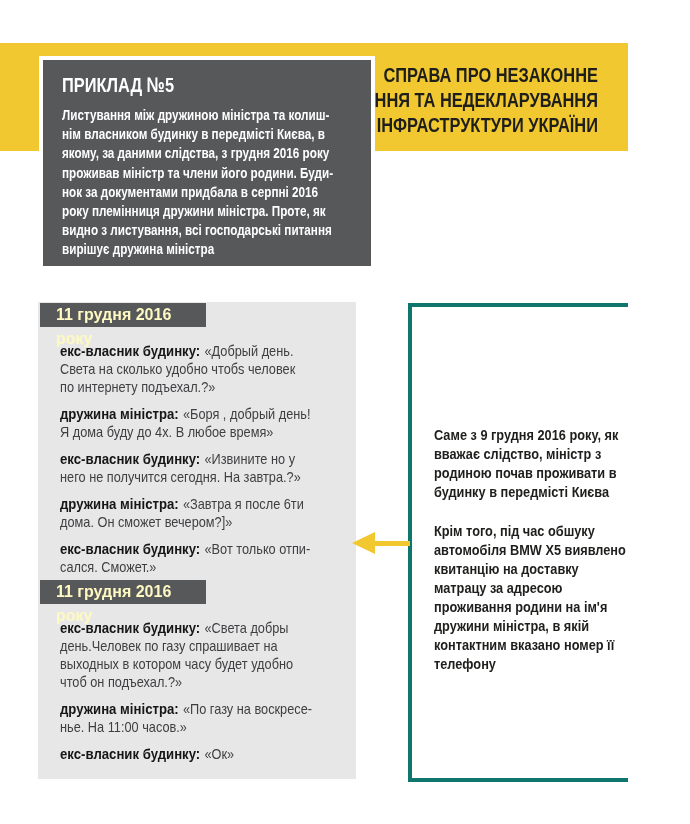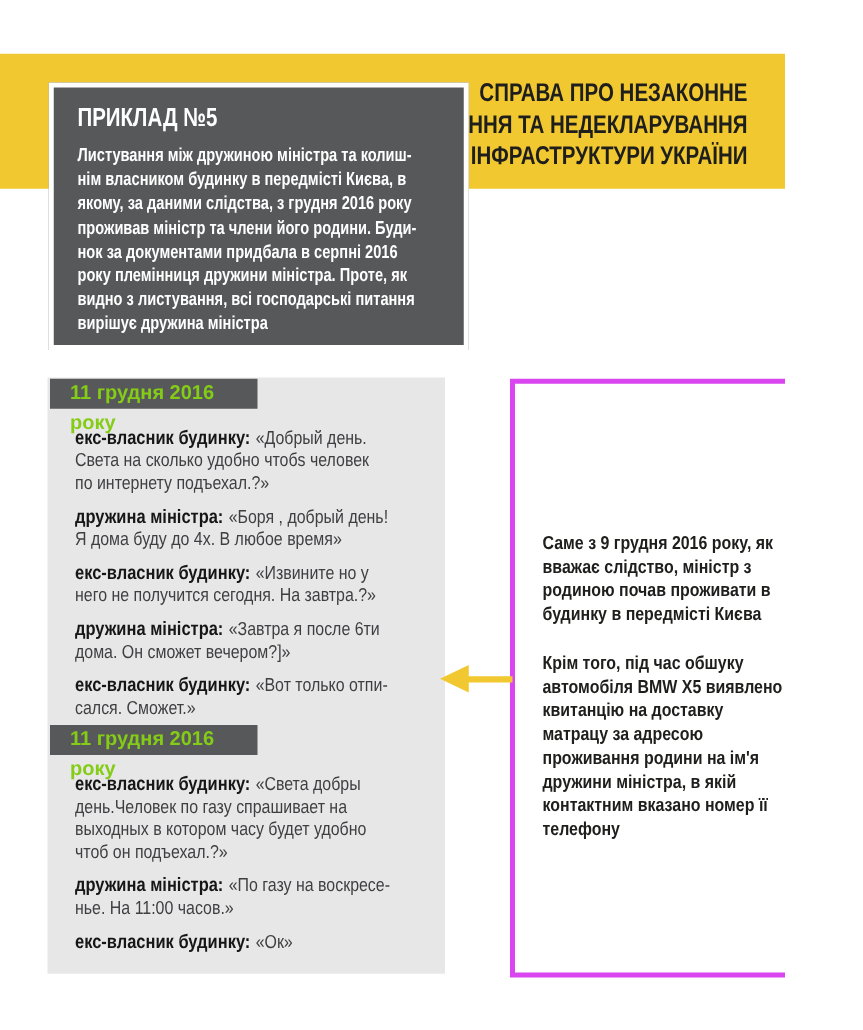--- a/index.html
+++ b/index.html
@@ -28,21 +28,21 @@
     font-size: 20.5px;
     line-height: 25px;
     color: #1E1E1C;
     white-space: pre-line;
     transform: scaleX(0.80);
     transform-origin: 100% 0;
   }
   
   .example {
     position: absolute;
-    left: 39px; top: 66px;
+    left: 39px; top: 56px;
     width: 309px; height: 193px;
     background: #57585A;
     border: 4px solid #ffffff;
     padding: 13px 0 0 19px;
     box-sizing: content-box;
   }
   .ex-inner {
     width: 128%;
     transform: scaleX(0.78);
     transform-origin: 0 0;
@@ -65,21 +65,21 @@
   .chat {
     position: absolute;
     left: 38px; top: 302px;
     width: 318px; height: 477px;
     background: #E7E7E8;
   }
   .datebar {
     margin: 1px 0 0 2px;
     width: 166px; height: 24px;
     background: #57585A;
-    color: #84cc16;
+    color: #fef9c3;
     font-weight: 700;
     font-size: 16px;
     line-height: 24px;
     padding-left: 16px;
     box-sizing: border-box;
   }
   .datebar.second { margin-top: 4px; }
   .datebar span { white-space: pre-wrap; }
   .msg {
     margin: 9px 0 0 22px;
@@ -95,21 +95,21 @@
     color: #161616;
     font-size: 15.5px;
     margin-right: 5px;
   }
   .msg .mtext { white-space: pre-line; }
   
   .callout {
     position: absolute;
     left: 408px; top: 303px;
     width: 247px; height: 479px;
-    border: 4px solid #d946ef;
+    border: 4px solid #0f766e;
     background: #ffffff;
     box-sizing: border-box;
     padding-left: 46px;
   }
   .callout-text {
     position: absolute;
     left: 22px; top: 118px;
     width: 236px;
     transform: scaleX(0.85);
     transform-origin: 0 0;

